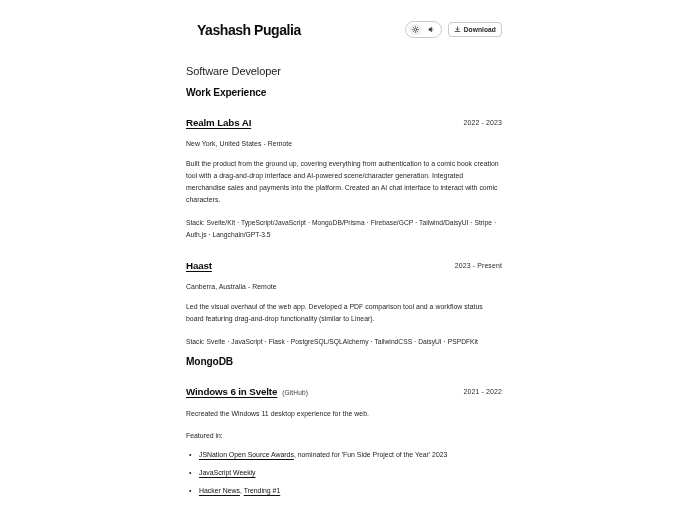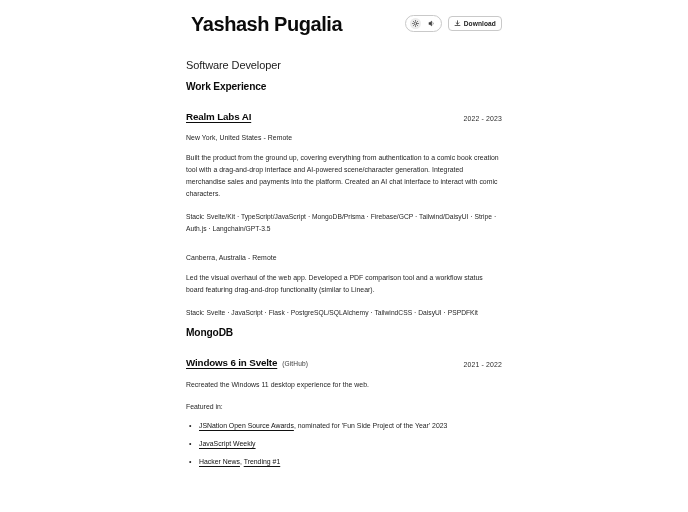--- a/index.html
+++ b/index.html
@@ -30,25 +30,25 @@
     top: 8px;
     width: 316px;
   }
 
   
   .header-row {
     position: relative;
     height: 30px;
   }
   .name {
-    font-size: 20px;
+    font-size: 14px;
     font-weight: 700;
     letter-spacing: -0.45px;
     line-height: 22px;
-    margin: 5px;
+    margin: 11px;
     color: #0b0b0b;
   }
   .header-controls {
     position: absolute;
     right: 0;
     top: 2px;
     display: flex;
     align-items: center;
     gap: 6px;
   }
@@ -113,21 +113,21 @@
     font-weight: 700;
     letter-spacing: -0.15px;
     margin: 0;
     color: #0b0b0b;
   }
 
   .entry { margin-top: 19px; }
 
   .entry-head {
     display: flex;
-    align-items: flex-end;
+    align-items: center;
     justify-content: space-between;
     gap: 10px;
   }
   .entry-title-wrap {
     display: flex;
     align-items: baseline;
     gap: 5px;
     min-width: 0;
   }
   .entry-title {
@@ -266,20 +266,26 @@
             <a class="entry-title">Realm Labs AI</a>
           </div>
           <div class="entry-date">2022 - 2023</div>
         </div>
         <div class="entry-location">New York, United States - Remote</div>
         <div class="entry-desc">Built the product from the ground up, covering everything from authentication to a comic book creation tool with a drag-and-drop interface and AI-powered scene/character generation. Integrated merchandise sales and payments into the platform. Created an AI chat interface to interact with comic characters.</div>
         <div class="entry-stack">Stack: Svelte/Kit · TypeScript/JavaScript · MongoDB/Prisma · Firebase/GCP · Tailwind/DaisyUI · Stripe · Auth.js · Langchain/GPT-3.5</div>
       </div>
 
       <div class="entry">
+        <div class="entry-head">
+          <div class="entry-title-wrap">
+            <a class="entry-title">Haast</a>
+          </div>
+          <div class="entry-date">2023 - Present</div>
+        </div>
         <div class="entry-location">Canberra, Australia - Remote</div>
         <div class="entry-desc">Led the visual overhaul of the web app. Developed a PDF comparison tool and a workflow status board featuring drag-and-drop functionality (similar to Linear).</div>
         <div class="entry-stack">Stack: Svelte · JavaScript · Flask · PostgreSQL/SQLAlchemy · TailwindCSS · DaisyUI · PSPDFKit</div>
       </div>
     </div>
 
     <div class="section">
       <h2 class="section-title">MongoDB</h2>
 
       <div class="entry">

